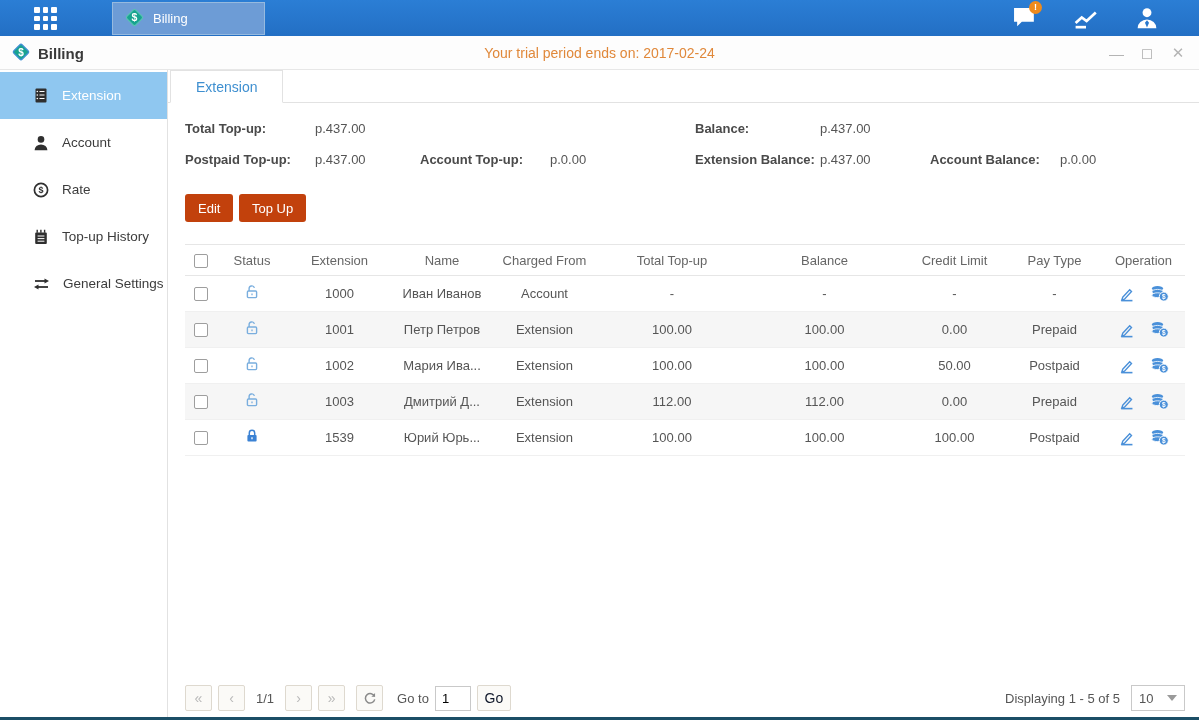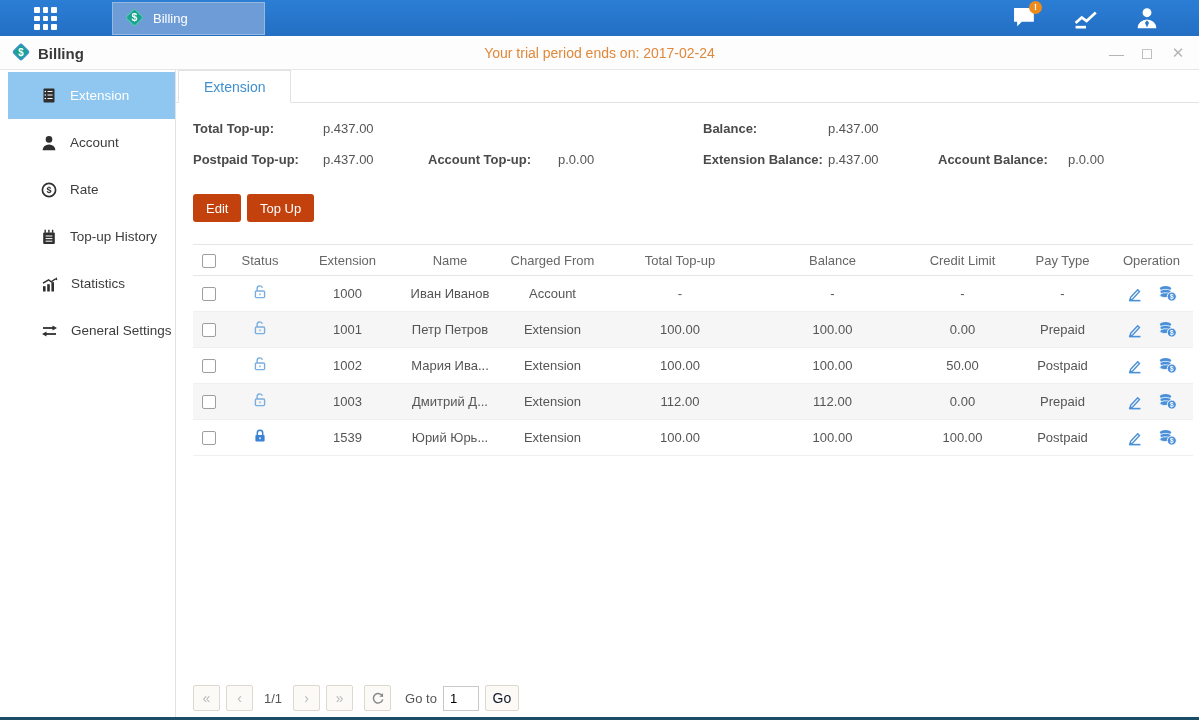--- a/index.html
+++ b/index.html
@@ -26,21 +26,21 @@
               border-bottom:1px solid #e7e7e7; }
   .win-title { position:absolute; left:11px; top:0; height:34px; display:flex; align-items:center; gap:7px;
                font-size:15px; font-weight:bold; color:#3a3a3a; }
   .trial { position:absolute; left:0; right:0; top:0; height:34px; display:flex; align-items:center;
            justify-content:center; color:#e0883a; font-size:14px; }
   .win-controls { position:absolute; right:14px; top:0; height:34px; display:flex; align-items:center; gap:17px;
                   color:#b4b4b4; font-size:15px; }
   .win-controls span { cursor:pointer; width:14px; text-align:center; }
 
   
-  .app-body { position:absolute; top:70px; left:0; width:1199px; bottom:3px; display:flex;padding-left:8px; }
+  .app-body { position:absolute; top:70px; left:0; width:1199px; bottom:3px; display:flex; }
   .win-bottom { position:absolute; bottom:0; left:0; width:1199px; height:3px; background:#1b4e66; }
 
   
   .sidebar { width:168px; background:#fff; border-right:1px solid #e2e2e2; padding-top:2px; }
   .side-item { height:47px; display:flex; align-items:center; gap:13px; padding-left:33px;
                font-size:13.5px; color:#3c3c3c; cursor:pointer; }
   .side-item.active { background:#8fc7f0; color:#fff; }
   .side-item svg { flex:0 0 auto; }
 
   
@@ -181,30 +181,20 @@
         </svg>
       <span>Rate</span>
     </div>
     <div class="side-item">
       <svg width="16" height="16" viewBox="0 0 16 16">
           <path d="M4.2 0.8v3M7.9 0.8v3M11.6 0.8v3" stroke="#2f2f2f" stroke-width="1.4"></path>
           <rect x="2.2" y="3.6" width="11.6" height="11.4" rx="1" fill="#2f2f2f"></rect>
           <path d="M4.6 7h6.8M4.6 9.6h6.8M4.6 12.2h6.8" stroke="#fff" stroke-width="1"></path>
         </svg>
       <span>Top-up History</span>
-    </div>
-    <div class="side-item">
-      <svg width="17" height="16" viewBox="0 0 17 16">
-          <rect x="2" y="10.2" width="2.6" height="5.3" fill="#2f2f2f"></rect>
-          <rect x="6.2" y="8.2" width="2.6" height="7.3" fill="#2f2f2f"></rect>
-          <rect x="10.4" y="6.2" width="2.6" height="9.3" fill="#2f2f2f"></rect>
-          <path d="M2 7.2l5.6-3.4 2.6 2 4-2.8" fill="none" stroke="#2f2f2f" stroke-width="1.4"></path>
-          <path d="M15.6 1.2l.8 3-3-.6z" fill="#2f2f2f"></path>
-        </svg>
-      <span>Statistics</span>
     </div>
     <div class="side-item">
       <svg width="17" height="16" viewBox="0 0 17 16">
           <path d="M2 5h10.5" stroke="#2f2f2f" stroke-width="1.8"></path>
           <path d="M11.5 2.6L16 5l-4.5 2.4z" fill="#2f2f2f"></path>
           <path d="M4.5 11H15" stroke="#2f2f2f" stroke-width="1.8"></path>
           <path d="M5.5 8.6L1 11l4.5 2.4z" fill="#2f2f2f"></path>
         </svg>
       <span>General Settings</span>
     </div>
@@ -441,16 +431,23 @@
       <span class="pg-btn" style="margin-left:5px">
         <svg width="14" height="14" viewBox="0 0 16 16">
             <path d="M13.2 6.4A5.4 5.4 0 1 0 13.4 9.6" fill="none" stroke="#8a8a8a" stroke-width="1.7"></path>
             <path d="M13.8 2.4v4.2H9.6z" fill="#8a8a8a"></path>
           </svg>
       </span>
       <span class="goto-label">Go to</span>
       <input class="goto-input" value="1" style="">
       <span class="pg-btn" style="width:34px;color:#0f172a">Go</span>
     </div>
+    <div class="pager-right">
+      <span>Displaying 1 - 5 of 5</span>
+      <span class="page-size">
+        <span>10</span>
+        <span class="chev"></span>
+      </span>
+    </div>
   </div>
 </div>
 
 <div class="win-bottom"></div>
 
 </body></html>

